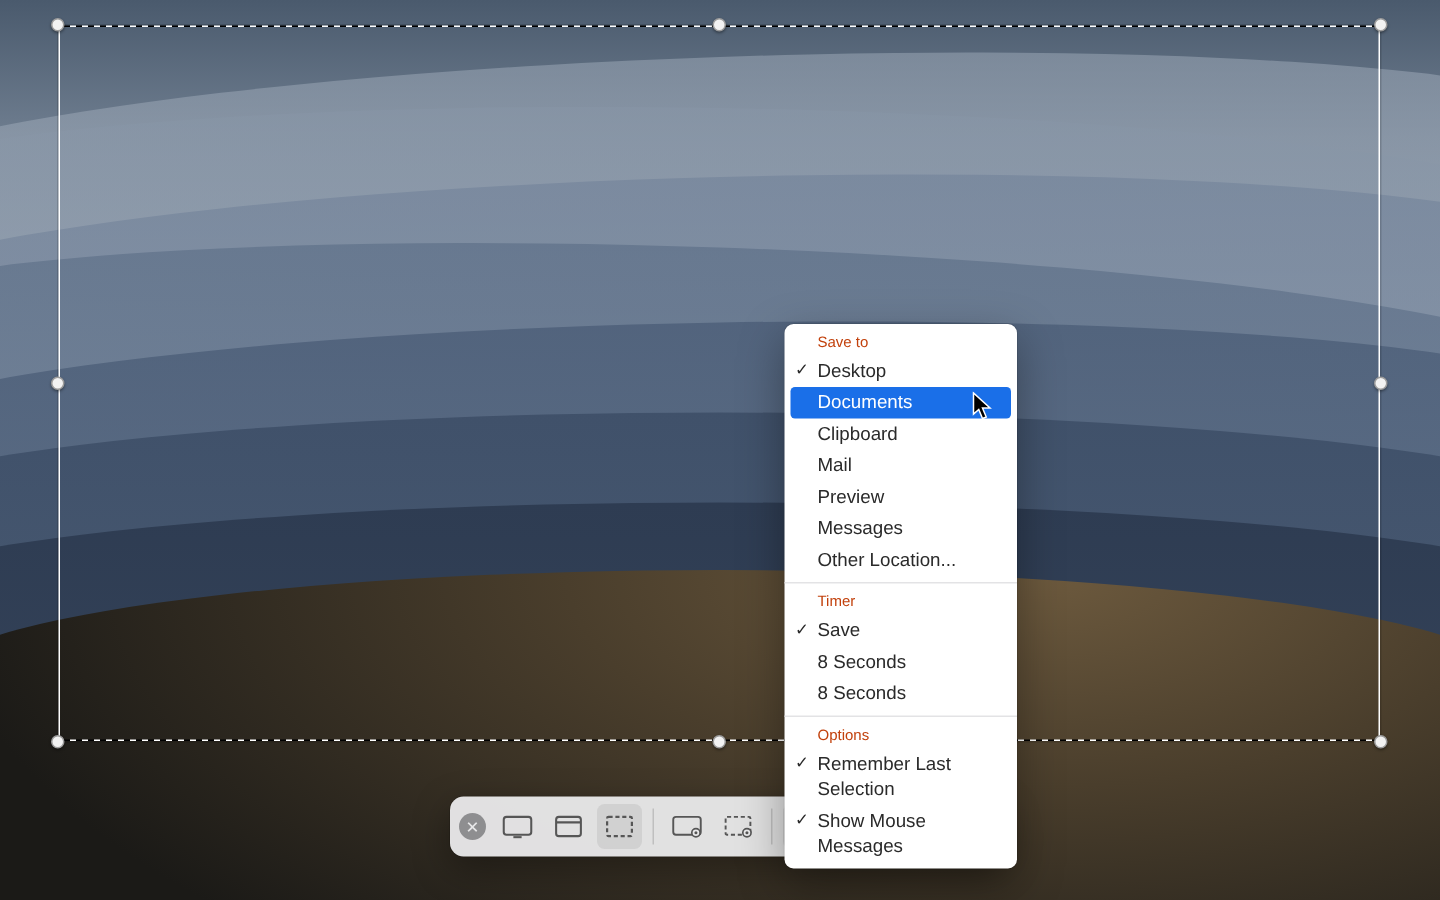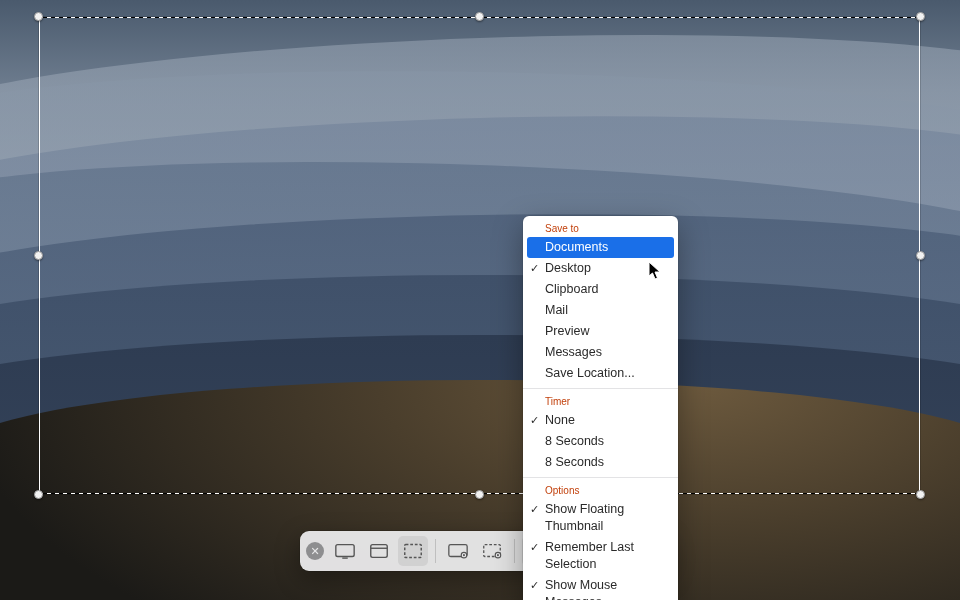--- a/index.html
+++ b/index.html
@@ -137,38 +137,37 @@
 
   <div style="width:1px;height:24px;background:rgba(0,0,0,.12);margin:0 2px;"></div>
 
   <div class="tb-text disabled">
     <span>Capture</span>
   </div>
 </div>
 
 <div class="menu">
   <div class="menu-header">Save to</div>
+  <div class="menu-item menu-check"><span>Desktop</span></div>
   <div class="menu-item highlight"><span>Documents</span></div>
-  <div class="menu-item menu-check"><span>Desktop</span></div>
   <div class="menu-item"><span>Clipboard</span></div>
   <div class="menu-item"><span>Mail</span></div>
   <div class="menu-item"><span>Preview</span></div>
   <div class="menu-item"><span>Messages</span></div>
-  <div class="menu-item"><span>Save Location...</span></div>
+  <div class="menu-item"><span>Other Location...</span></div>
 
   <div class="menu-sep"></div>
 
   <div class="menu-header">Timer</div>
-  <div class="menu-item menu-check"><span>None</span></div>
+  <div class="menu-item menu-check"><span>Save</span></div>
   <div class="menu-item"><span>8 Seconds</span></div>
   <div class="menu-item"><span>8 Seconds</span></div>
 
   <div class="menu-sep"></div>
 
   <div class="menu-header">Options</div>
-  <div class="menu-item menu-check"><span>Show Floating Thumbnail</span></div>
   <div class="menu-item menu-check"><span>Remember Last Selection</span></div>
   <div class="menu-item menu-check"><span>Show Mouse Messages</span></div>
 </div>
 
 <svg class="cursor" viewBox="0 0 14 20">
   <path d="M1 1 L1 15 L4.5 12 L7 18 L9.5 17 L7 11 L12 11 Z" fill="#000" stroke="#fff" stroke-width="1"></path>
 </svg>
 
 </body></html>

